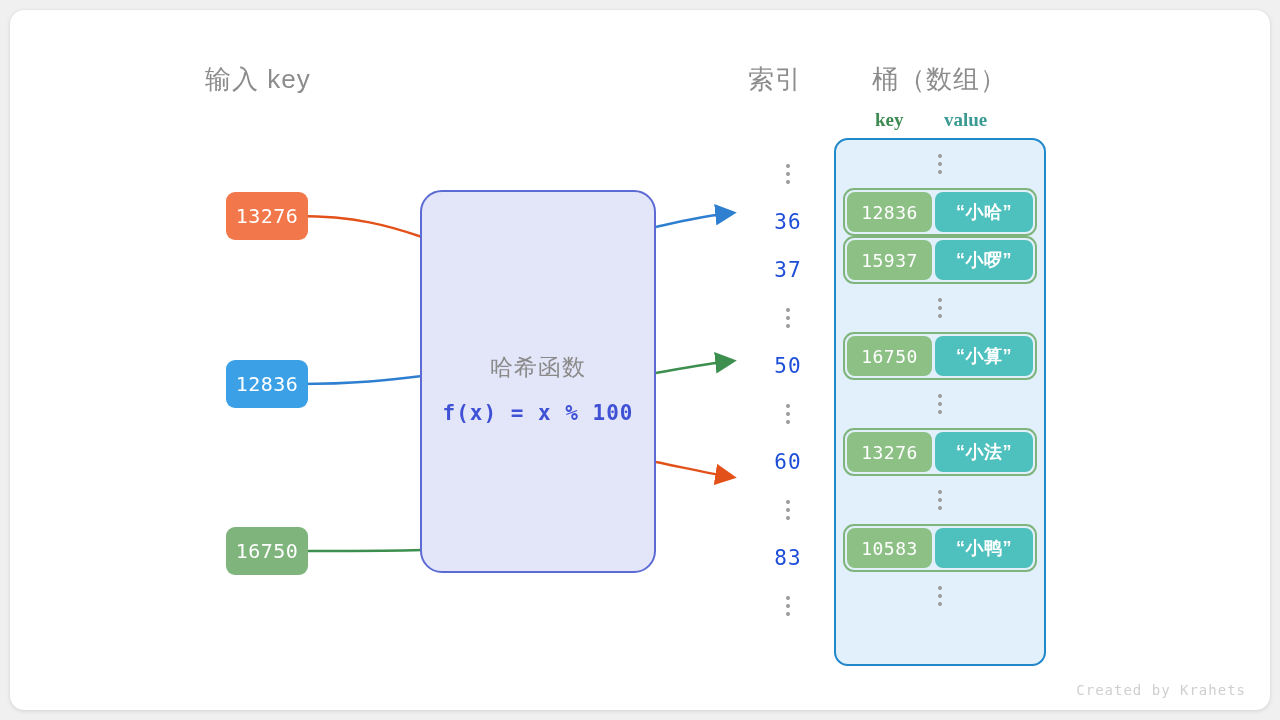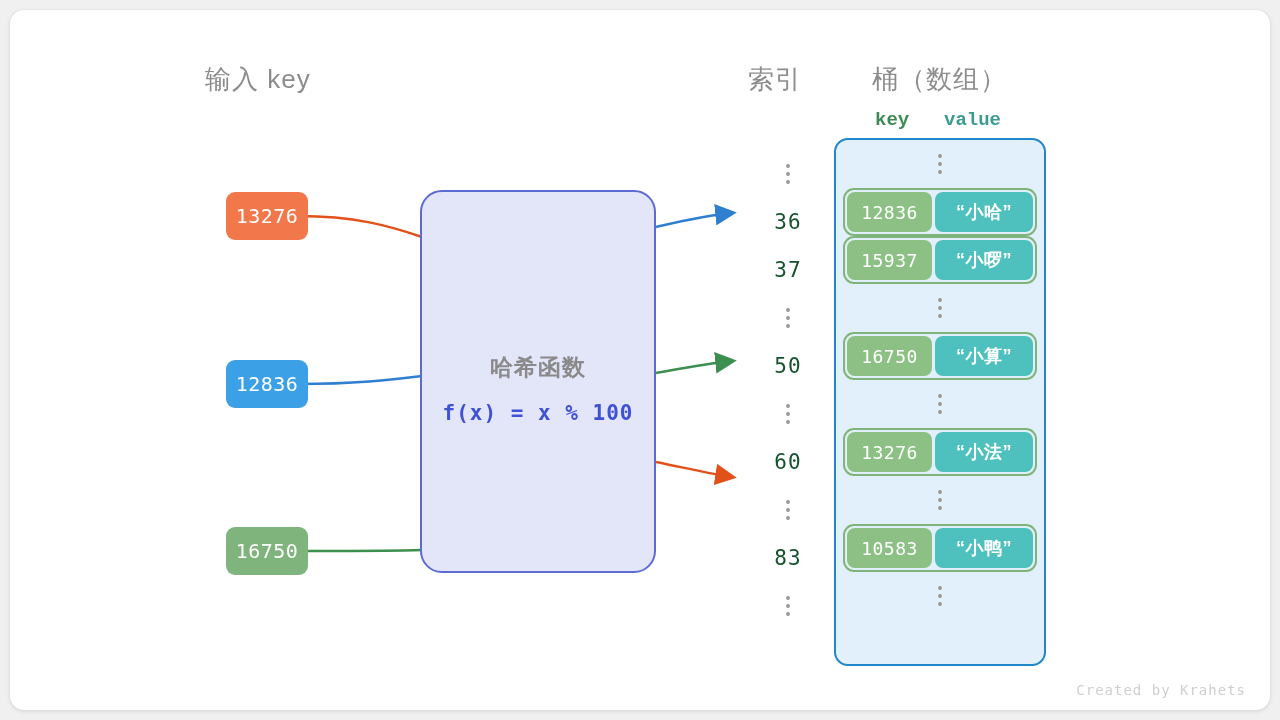--- a/index.html
+++ b/index.html
@@ -45,21 +45,21 @@
     font-size: 26px;
     letter-spacing: 1px;
     white-space: nowrap;
   }
   #h-input  { left: 195px; top: 52px; }
   #h-index  { left: 738px; top: 52px; }
   #h-bucket { left: 862px; top: 52px; }
 
   .kv-head {
     position: absolute;
-    font-family: Liberation Mono, monospace;
+    font-family: Liberation Serif, serif;
     font-size: 19px;
     font-weight: bold;
     white-space: nowrap;
     top: 99px;
   }
   #h-key   { left: 865px; color: #3d8a52; }
   #h-value { left: 934px; color: #3b9a92; }
 
   
   .keychip {
@@ -94,21 +94,21 @@
     border-radius: 22px;
     box-sizing: border-box;
   }
   #hash-title {
     position: absolute;
     left: 0; right: 0;
     top: 160px;
     text-align: center;
     color: #8a8a8a;
     font-size: 23px;
-    font-weight: bold;
+    font-weight: normal;
     letter-spacing: 1px;
   }
   #hash-formula {
     position: absolute;
     left: 0; right: 0;
     top: 209px;
     text-align: center;
     color: #3f51d5;
     font-family: "DejaVu Sans Mono", "Liberation Mono", monospace;
     font-size: 21px;
@@ -121,21 +121,21 @@
     position: absolute;
     left: 740px;
     top: 140px;
     width: 76px;
   }
   .idx-row {
     height: 48px;
     display: flex;
     align-items: center;
     justify-content: center;
-    color: #14532d;
+    color: #1d4ed8;
     font-size: 21px;
     font-family: "DejaVu Sans Mono", "Liberation Mono", monospace;
     letter-spacing: 1px;
   }
   .idx-row.dots { color: #9a9a9a; }
   .vdots {
     display: inline-flex;
     flex-direction: column;
     align-items: center;
     gap: 4px;

